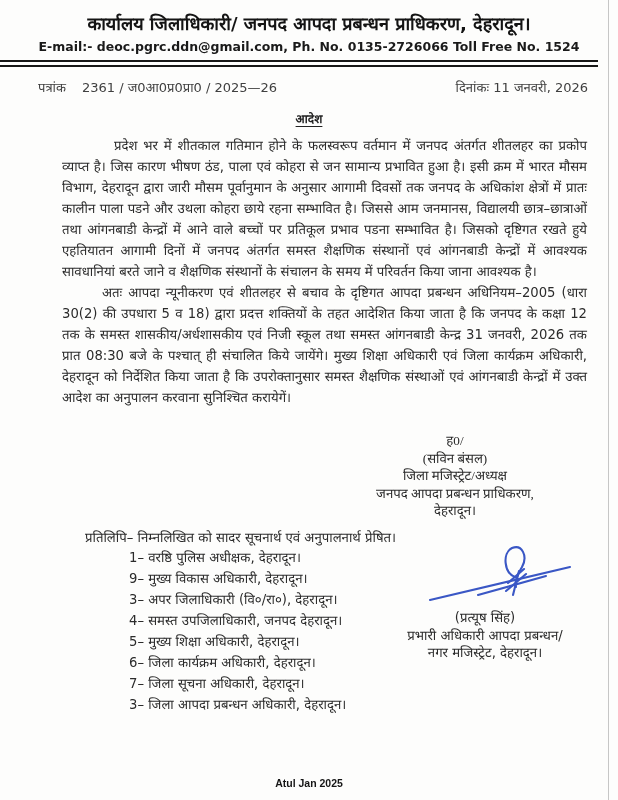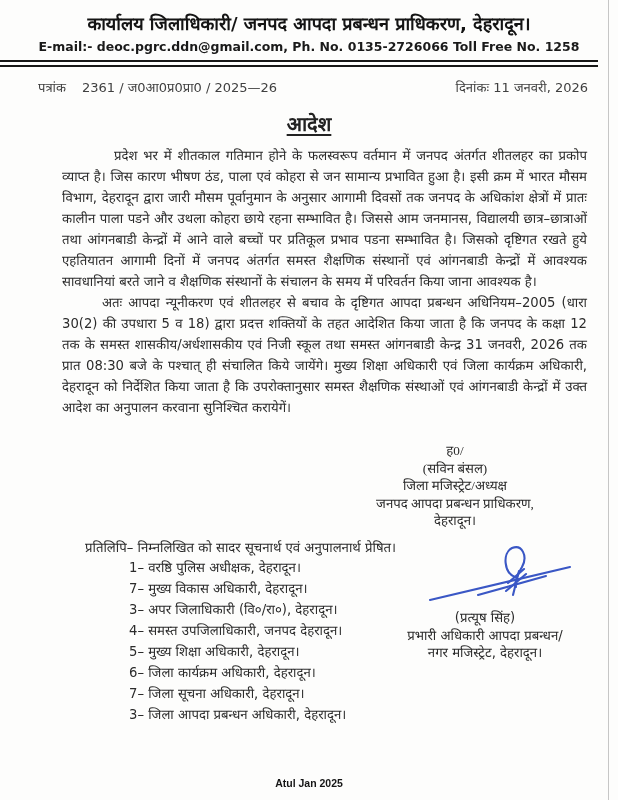--- a/index.html
+++ b/index.html
@@ -33,21 +33,21 @@
     border-bottom:2px solid #171717;
   }
   .ref-row{
     display:flex;justify-content:space-between;
     margin:11px 30px 0 38px;
     font-size:13px;color:#404040;
   }
   .ref-left .num{margin-left:16px;}
   .order-title{
     text-align:center;margin-top:14px;
-    font-size:20px;font-weight:bold;color:#222;
+    font-size:12px;font-weight:bold;color:#222;
   }
   .order-title span{text-decoration:underline;text-underline-offset:3px;}
   .body-para{
     margin:0 31px 0 62px;
     font-size:13.2px;line-height:21px;
     text-align:justify;color:#2b2b2b;
   }
   .body-para.first{margin-top:8px;text-indent:52px;}
   .body-para.second{text-indent:40px;}
   .sig-main{
@@ -73,21 +73,21 @@
     font-size:10.5px;font-weight:bold;color:#161616;
   }
 </style>
 </head>
 <body>
 
 <div class="page">
 
   <div class="letterhead">
     <div class="office-title">कार्यालय जिलाधिकारी/ जनपद आपदा प्रबन्धन प्राधिकरण, देहरादून।</div>
-    <div class="contact-line">E-mail:- deoc.pgrc.ddn@gmail.com, Ph. No. 0135-2726066 Toll Free No. 1258</div>
+    <div class="contact-line">E-mail:- deoc.pgrc.ddn@gmail.com, Ph. No. 0135-2726066 Toll Free No. 1524</div>
   </div>
 
   <div class="double-rule"></div>
 
   <div class="ref-row">
     <div class="ref-left">
       <span>पत्रांक</span><span class="num">2361 /  ज0आ0प्र0प्रा0 / 2025—26</span>
     </div>
     <div class="ref-right">
       <span>दिनांकः</span>
@@ -107,21 +107,21 @@
     <div>(सविन बंसल)</div>
     <div>जिला मजिस्ट्रेट/अध्यक्ष</div>
     <div>जनपद आपदा प्रबन्धन प्राधिकरण,</div>
     <div>देहरादून।</div>
   </div>
 
   <div class="copy-heading">प्रतिलिपि– निम्नलिखित को सादर सूचनार्थ एवं अनुपालनार्थ प्रेषित।</div>
 
   <div class="copy-list">
     <div class="copy-item">1–  वरष्ठि पुलिस अधीक्षक, देहरादून।</div>
-    <div class="copy-item">7–  मुख्य विकास अधिकारी, देहरादून।</div>
+    <div class="copy-item">9–  मुख्य विकास अधिकारी, देहरादून।</div>
     <div class="copy-item">3–  अपर जिलाधिकारी (वि०/रा०), देहरादून।</div>
     <div class="copy-item">4–  समस्त उपजिलाधिकारी, जनपद देहरादून।</div>
     <div class="copy-item">5–  मुख्य शिक्षा अधिकारी, देहरादून।</div>
     <div class="copy-item">6–  जिला कार्यक्रम अधिकारी, देहरादून।</div>
     <div class="copy-item">7–  जिला सूचना अधिकारी, देहरादून।</div>
     <div class="copy-item">3–  जिला आपदा प्रबन्धन अधिकारी, देहरादून।</div>
   </div>
 
   <svg class="sig-scrawl" viewBox="0 0 160 62" xmlns="http://www.w3.org/2000/svg">
     <g stroke="#3a57c5" stroke-width="2.1" fill="none" stroke-linecap="round">

